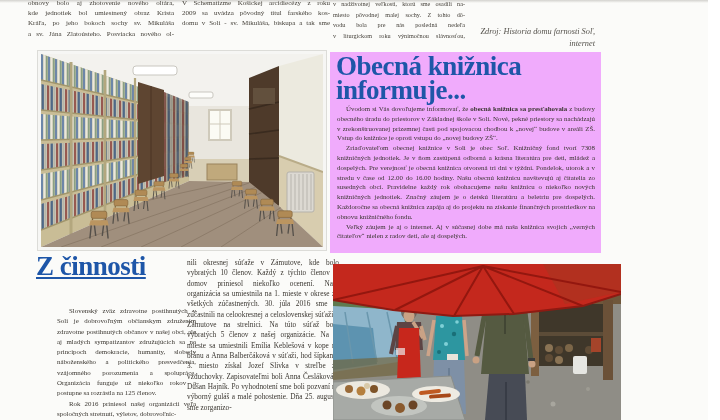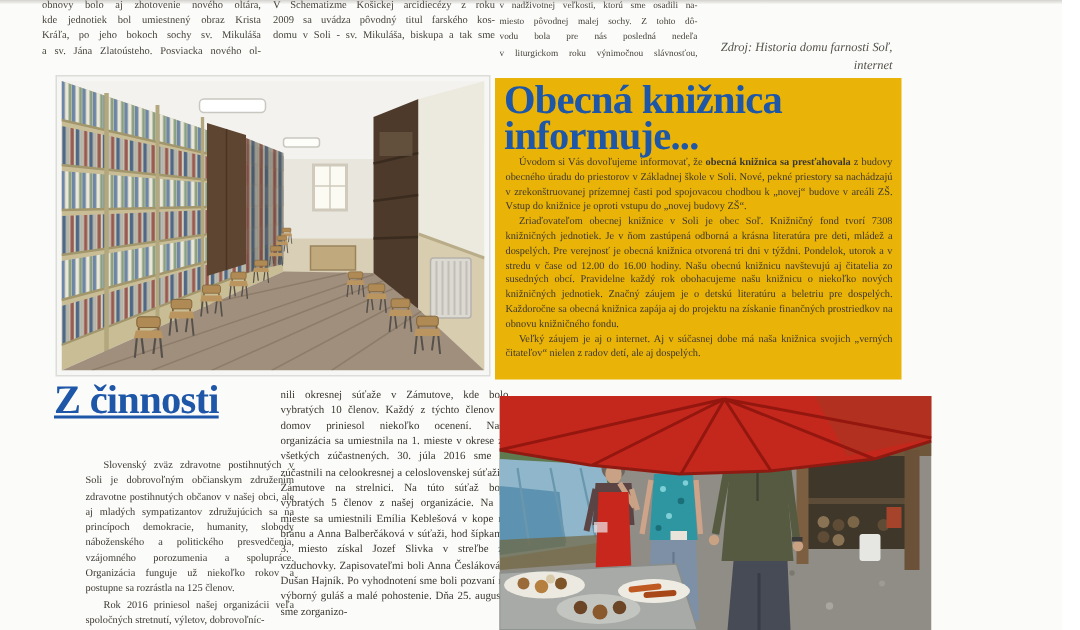--- a/index.html
+++ b/index.html
@@ -9,21 +9,21 @@
   }
   .scan-edge{position:absolute;left:0;top:0;width:720px;height:3px;
     background:linear-gradient(#d3d2ce,rgba(255,255,255,0));}
   .cutcol{position:absolute;color:#46423b;}
   .cutcol .ln{text-align:justify;text-align-last:justify;white-space:nowrap;overflow:hidden;}
   #top-col1,#top-col2{font-size:7px;line-height:10.2px;}
   #top-col3{font-size:6.2px;line-height:10.6px;}
   #credit{position:absolute;left:420px;top:6px;width:175px;font-size:8.3px;
     line-height:11.5px;font-style:italic;color:#55524c;margin-top:20px;}
   #credit .ln{text-align:right;text-align-last:right;}
-  #lib-box{position:absolute;left:330px;top:52px;width:271px;height:201px;background:#eab308;}
+  #lib-box{position:absolute;left:330px;top:52px;width:271px;height:201px;background:#f0abfc;}
   .big-head{font-weight:bold;letter-spacing:-0.5px;font-size:27px;line-height:24px;color:#1e56a8;}
   #lib-head{position:absolute;left:6px;top:2px;width:260px;}
   #lib-body{position:absolute;left:7px;top:52px;width:258px;font-size:6.9px;line-height:9.8px;}
   #lib-body p{margin:0;text-align:justify;text-indent:9px;}
   #zzp-head{position:absolute;left:36px;top:254px;width:220px;line-height:25px;text-decoration:underline;}
   .flowcol{position:absolute;font-size:6.9px;line-height:10.3px;margin-left:20px;}
   .flowcol p{margin:0;text-align:justify;text-indent:12px;}
   #zzp-col-left{left:37px;top:306px;width:139px;height:114px;overflow:hidden;}
   #zzp-col-right{left:167px;top:258px;width:152px;height:162px;overflow:hidden;font-size:7.3px;line-height:10.35px;}
   #zzp-col-right p{text-indent:0;}

